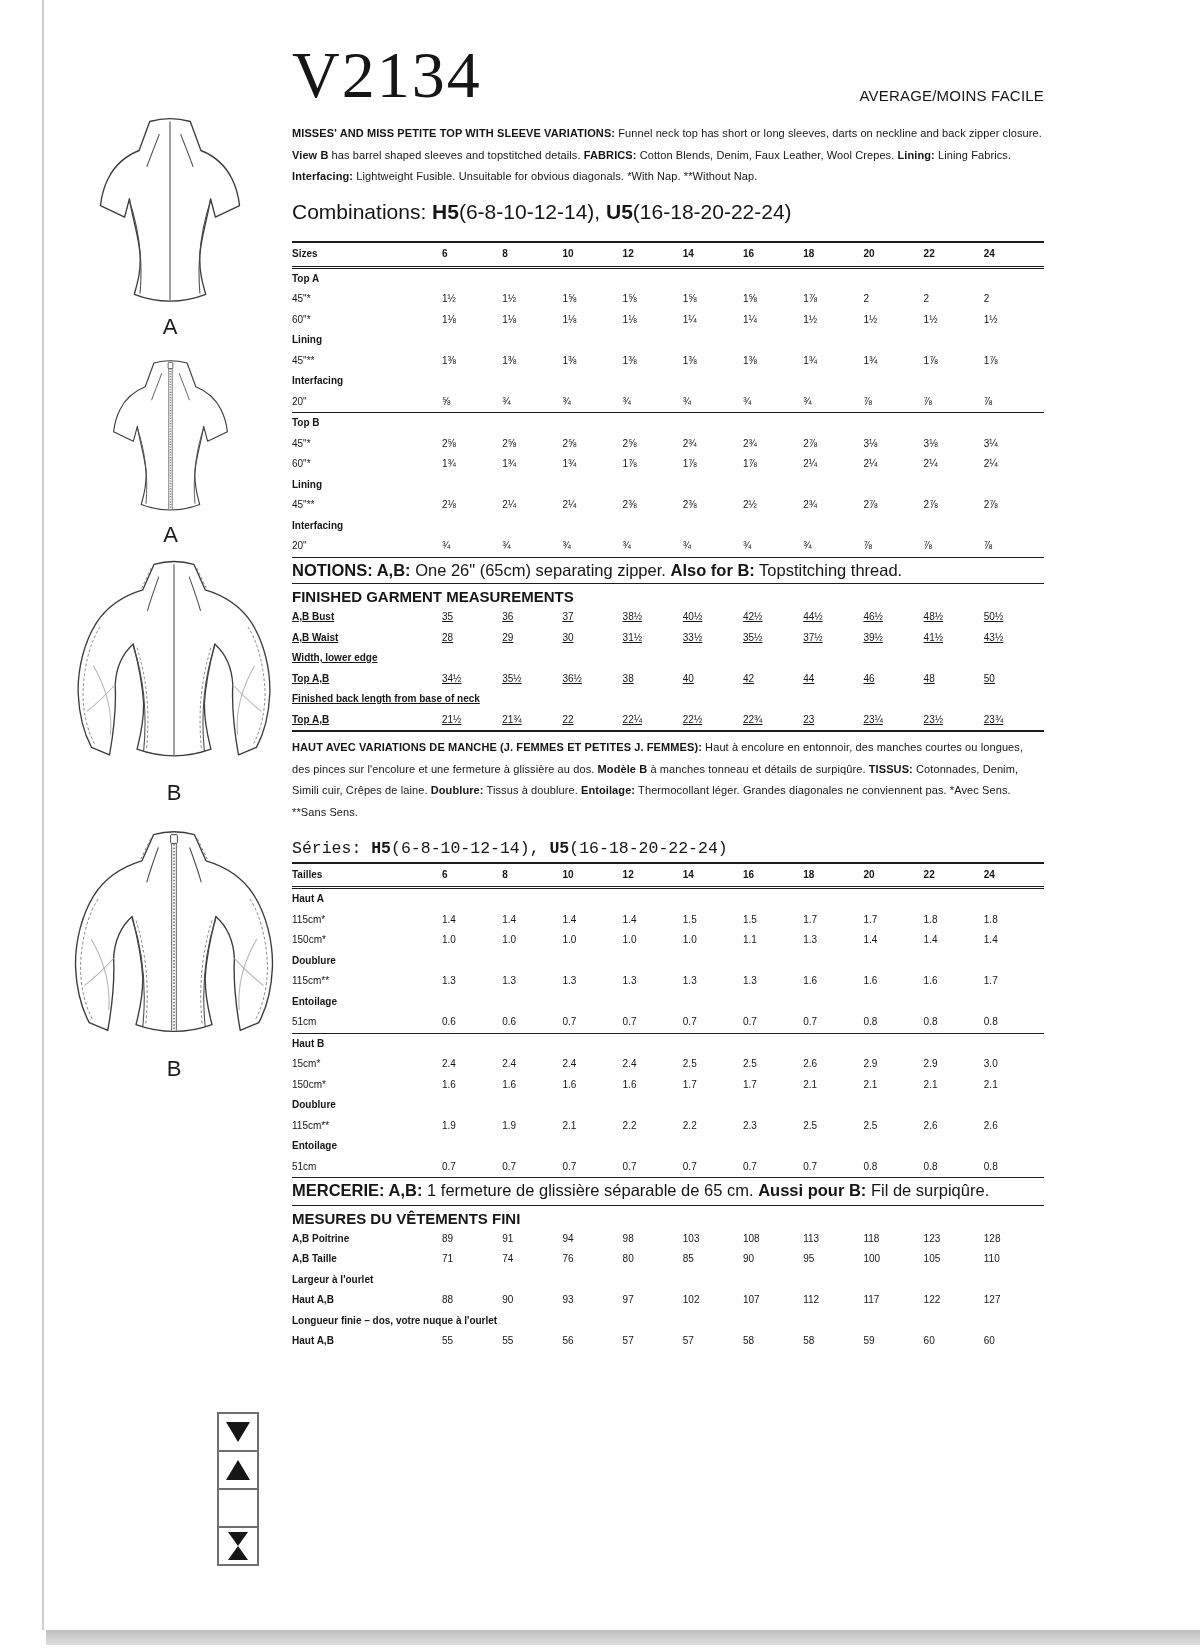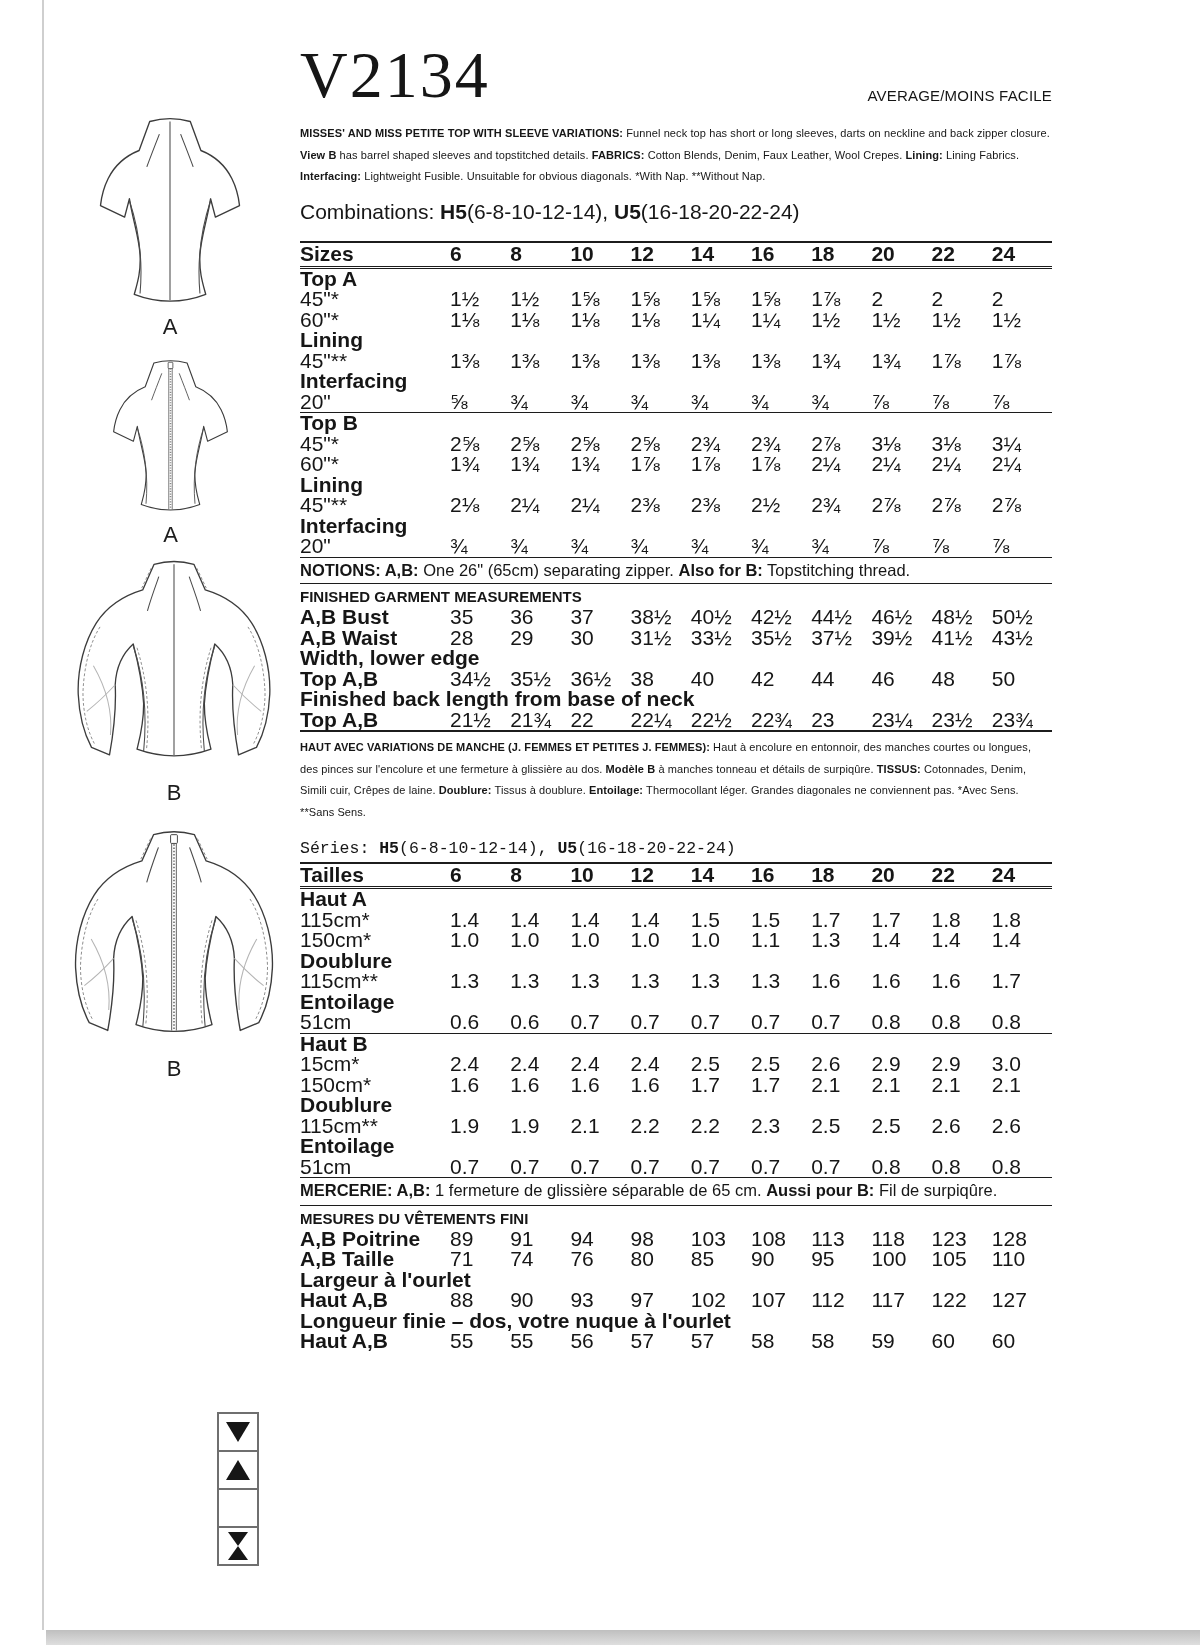--- a/index.html
+++ b/index.html
@@ -1,37 +1,37 @@
 <!DOCTYPE html>
 <html><head>
 <meta charset="utf-8">
 <style>
   html,body{margin:0;padding:0;background:#ffffff;}
   #page{position:relative;width:1200px;height:1650px;background:#fff;overflow:hidden;
         font-family:"Liberation Sans",sans-serif;color:#161616;}
   .left-edge{position:absolute;left:42px;top:0;width:1.5px;height:1630px;background:#cfcfcf;}
   .bottom-shadow{position:absolute;left:46px;top:1630px;width:1154px;height:15px;
         background:linear-gradient(to bottom,#bfbfbf,#dedede);}
-  .main{position:absolute;left:300px;top:34px;width:752px;}
+  .main{position:absolute;left:292px;top:34px;width:752px;}
   .title-row{display:flex;justify-content:space-between;align-items:flex-end;height:74px;}
   .pattern-no{font-family:"Liberation Serif","DejaVu Serif",serif;font-size:66px;line-height:1;
         letter-spacing:2px;font-weight:400;}
   .difficulty{font-size:15px;letter-spacing:.2px;margin-bottom:4px;}
   .para{font-size:11px;line-height:21.5px;letter-spacing:.1px;}
   .desc{margin-top:15px;}
   .b{font-weight:bold;}
   .comb{margin-top:13px;font-size:21px;line-height:21.5px;padding-bottom:19px;}
   .trow{display:grid;grid-template-columns:150px repeat(10,1fr);align-items:baseline;
-        font-size:21px;line-height:20.5px;}
+        font-size:10px;line-height:20.5px;}
   .trow .lbl{white-space:nowrap;}
   .trow.sect .lbl{grid-column:1 / -1;font-weight:bold;}
   .thead{border-top:2.5px solid #1c1c1c;border-bottom:3px double #1c1c1c;padding:1px 0;}
   .trow.rt{border-top:1.75px solid #1c1c1c;}
   .table-block{width:752px;}
-  .rule-bottom-thick{border-bottom:2.5px solid #1c1c1c;}
+  .rule-bottom-thick{border-bottom:2.5px solid #1c1c1c;text-decoration:underline;}
   .notions{font-size:16.5px;line-height:21.5px;border-top:1.75px solid #1c1c1c;
         border-bottom:1.75px solid #1c1c1c;padding:2px 0;}
   .sec-head{font-size:15px;font-weight:bold;line-height:21px;}
   .fr-para{margin-top:5px;}
   .series{margin-top:15px;font-size:16.5px;line-height:21.5px;padding-bottom:2px;font-family:Liberation Mono, monospace;}
   .mercerie{font-size:16.5px;line-height:21.5px;border-top:1.75px solid #1c1c1c;
         border-bottom:1.75px solid #1c1c1c;padding:2px 0 3px;}
   .draw{position:absolute;text-align:center;}
   .dlabel{font-size:22px;color:#1d1d1d;margin-top:4px;}
   .sym-strip{position:absolute;left:217px;top:1414px;}

